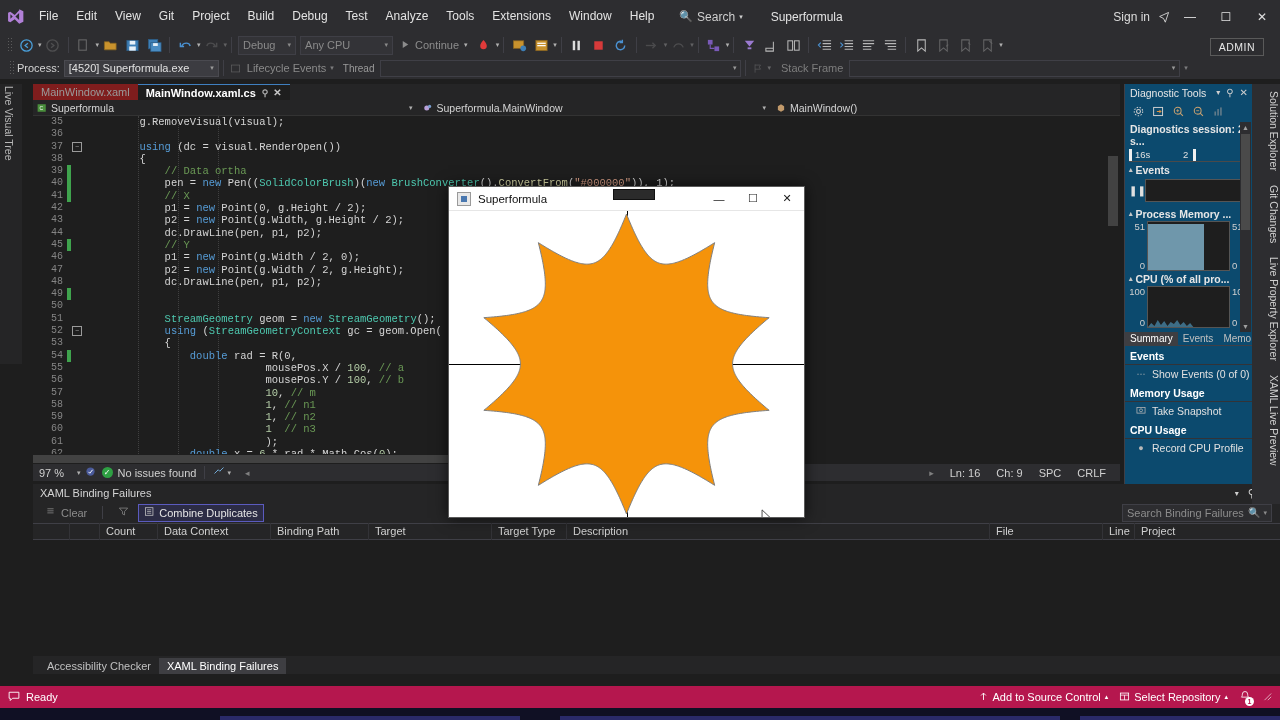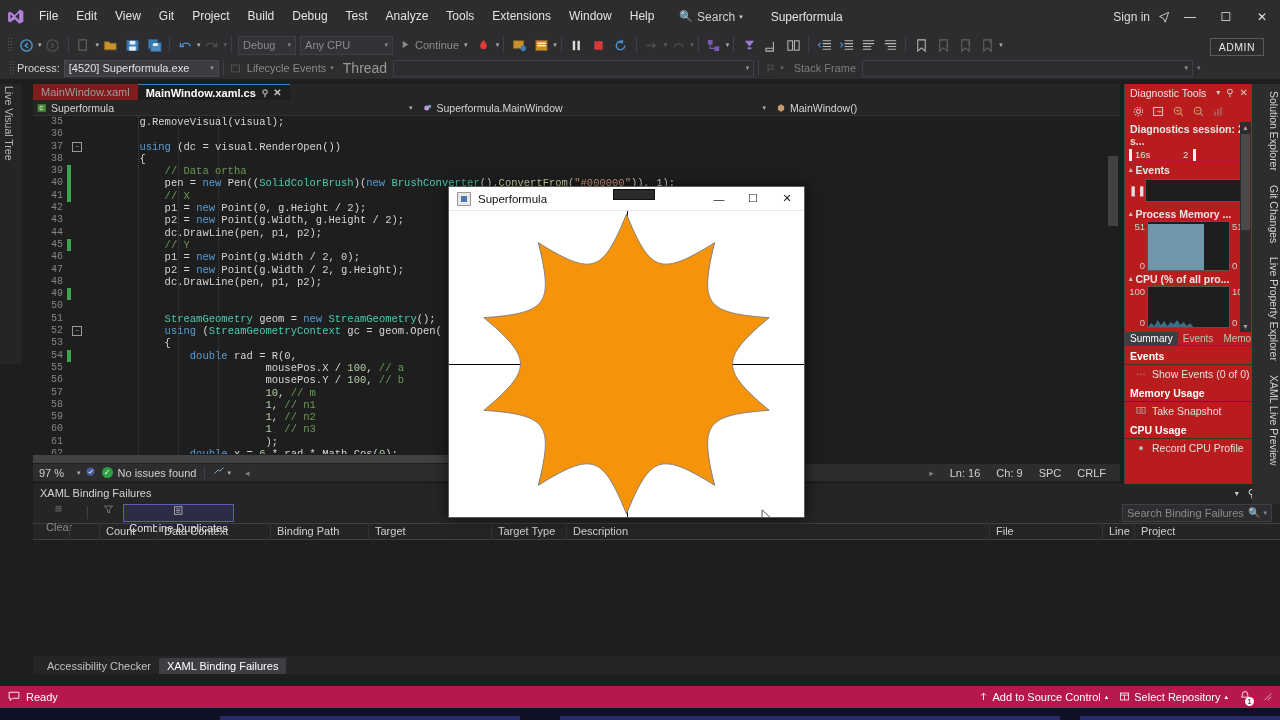--- a/index.html
+++ b/index.html
@@ -245,21 +245,21 @@
     margin-left: auto; display: flex; align-items: center; padding-right: 6px;
     gap: 9px; color: #cfcfcf; font-size: 11px;
   }
   .bptoolbar {
     height: 21px; display: flex; align-items: center;
     padding-left: 8px; gap: 4px;
     font-size: 11px; color: #9a9a9a;
   }
   .bpbtn {
     display: flex; align-items: center; gap: 4px;
-    height: 18px; padding: 0 5px; font-size: 11px; color: #8c8c8c; flex-direction: column;
+    height: 18px; padding: 0 5px; font-size: 11px; color: #8c8c8c;
   }
   .bpbtn.boxed {
     border: 1px solid #5b5bbf; background: #2c2c45; color: #e4e4e4;
   }
   .bp-search {
     margin-left: auto; margin-right: 8px;
     width: 150px; height: 18px; background: #2d2d30;
     border: 1px solid #3f3f46;
     display: flex; align-items: center; padding: 0 4px;
     color: #8c8c8c; font-size: 11px;
@@ -288,21 +288,21 @@
   .bptab {
     height: 16px; display: flex; align-items: center;
     padding: 0 8px; font-size: 11px; color: #c0c0c0;
   }
   .bptab.active { background: #3e3e42; color: #ffffff; }
 
   
   .diag {
     position: absolute; left: 1124px; top: 84px;
     width: 128px; height: 400px;
-    background: #b91c1c;
+    background: #0c4a6e;
     border-left: 1px solid #3f3f46;
   }
   .diag-title {
     height: 17px; display: flex; align-items: center;
     padding-left: 5px; font-size: 10.5px; color: #e6e6e6;
   }
   .diag-title .right {
     margin-left: auto; display: flex; align-items: center;
     gap: 6px; padding-right: 4px; color: #cfcfcf; font-size: 10px;
   }
@@ -732,21 +732,21 @@
       <span class="cb-ar">▾</span>
     </div>
     <div class="tsep"></div>
     <span class="tb-icon" style="opacity:.5">
       <svg viewBox="0 0 16 16" width="11" height="11">
           <rect x="2" y="3" width="12" height="10" fill="none" stroke="#8a8a8a" stroke-width="1.1"></rect>
         </svg>
     </span>
     <span style="color:#8a8a8a;padding:0 3px;font-size:11px">Lifecycle Events</span>
     <span class="tcaret" style="opacity:.6">▾</span>
-    <span style="color:#9a9a9a;padding:0 6px 0 9px;font-size:14px">Thread</span>
+    <span style="color:#9a9a9a;padding:0 6px 0 9px;font-size:10px">Thread</span>
     <div class="pcombo dim" style="width:361px">
       <span style="flex:1"></span>
       <span class="cb-ar">▾</span>
     </div>
     <div class="tsep"></div>
     <span class="tb-icon" style="opacity:.45">
       <svg viewBox="0 0 16 16" width="11" height="11">
           <path d="M3 2v12M3 3h8l-2 3 2 3H3" fill="none" stroke="#8a8a8a" stroke-width="1.1"></path>
         </svg>
     </span>

